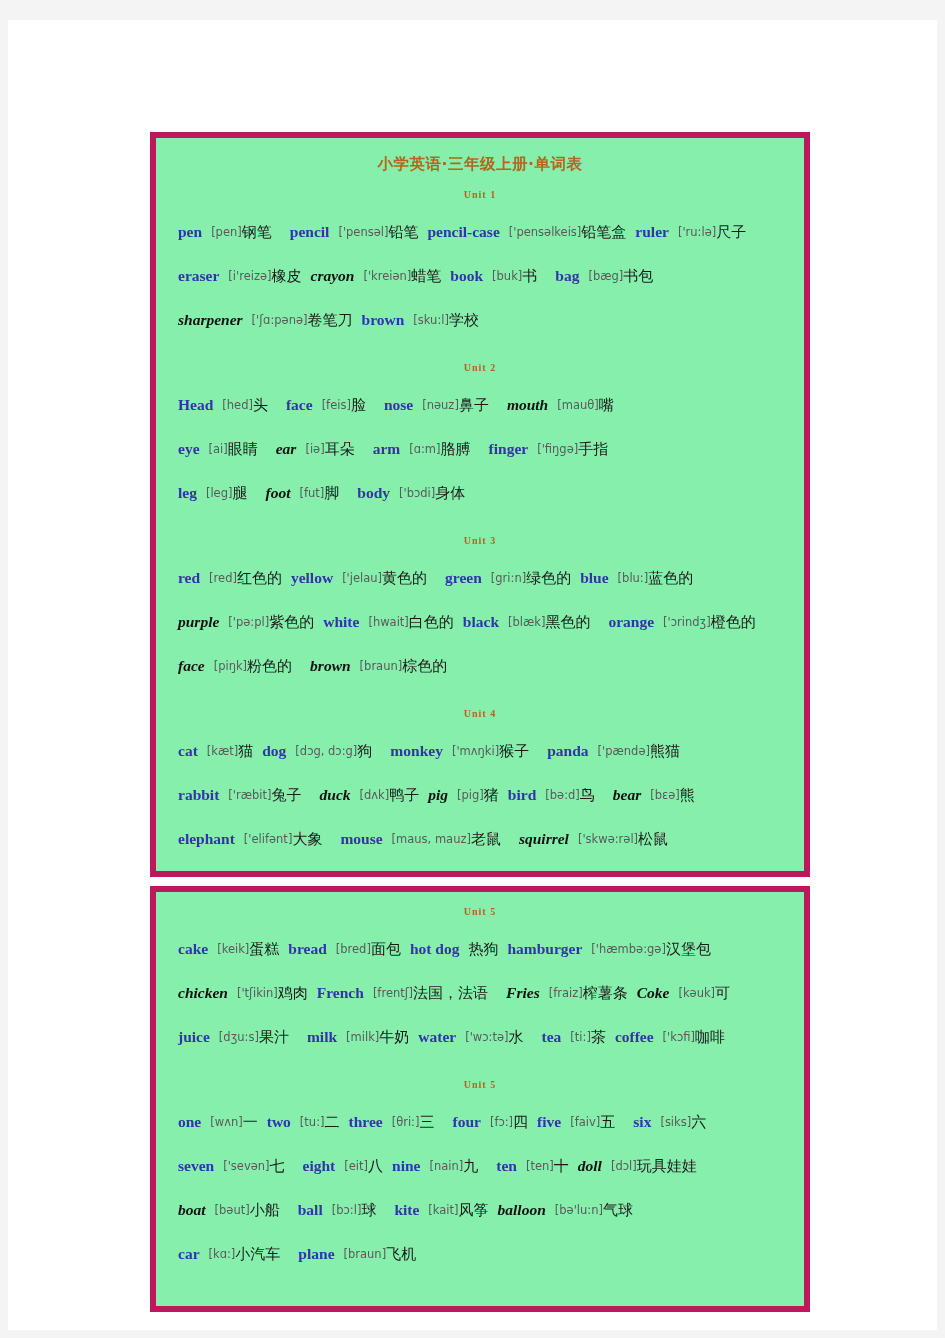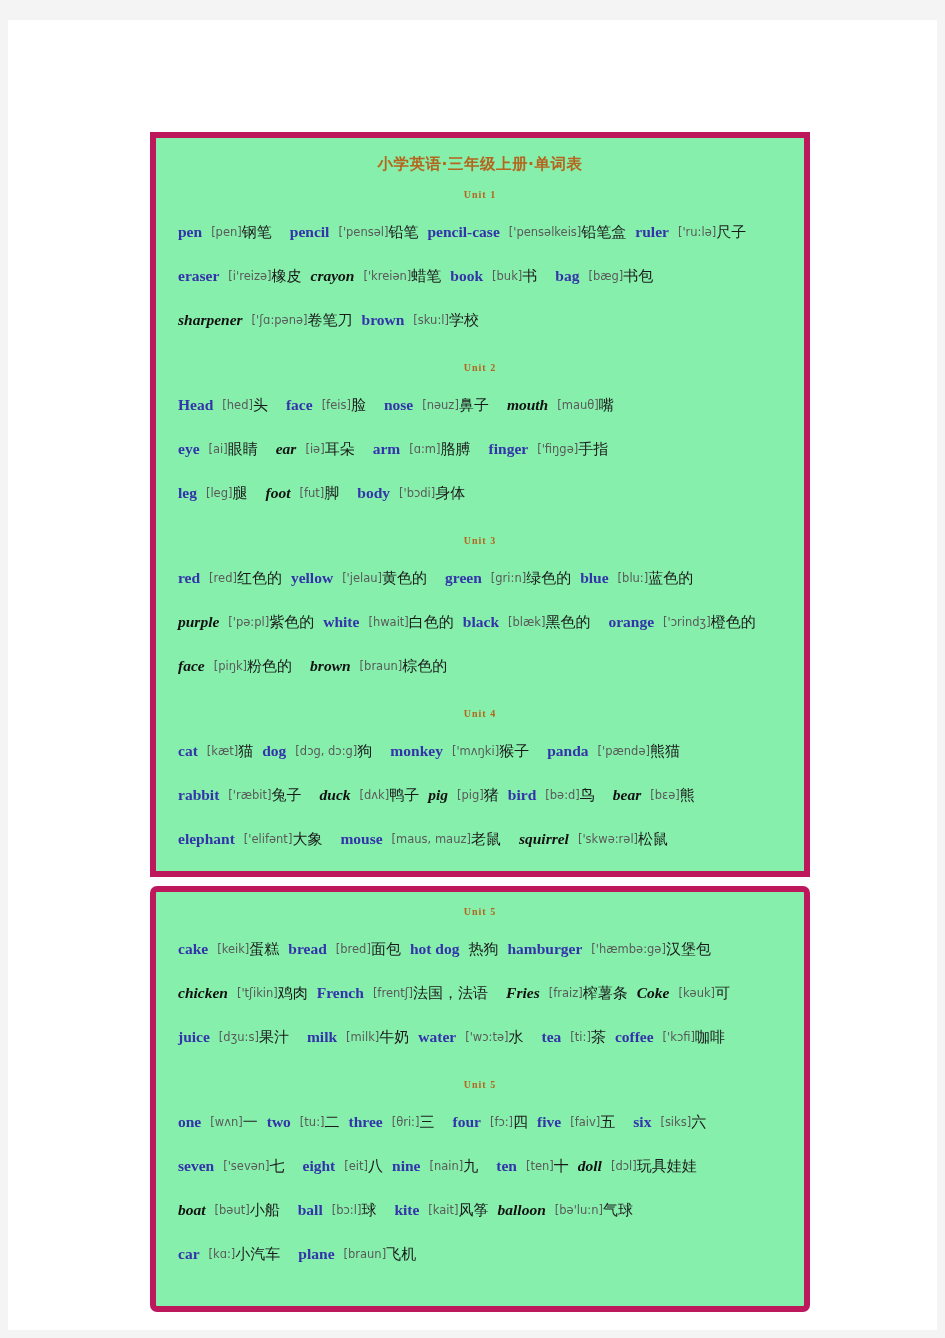--- a/index.html
+++ b/index.html
@@ -31,21 +31,20 @@
   .unit-box {
     border: 6px solid #be185d;
     background: #86efac;
     padding: 8px 14px 10px 14px;
     box-sizing: border-box;
   }
   .unit-box.second {
     margin-top: 9px;
     padding-top: 10px;
     padding-bottom: 30px;
-    border-radius: 7px;
   }
 
   .doc-title {
     text-align: center;
     color: #b5651d;
     font-weight: bold;
     font-size: 15.5px;
     letter-spacing: 0.5px;
     margin: 8px 0 14px 0;
     font-family: "DejaVu Sans", "Liberation Sans", sans-serif;

